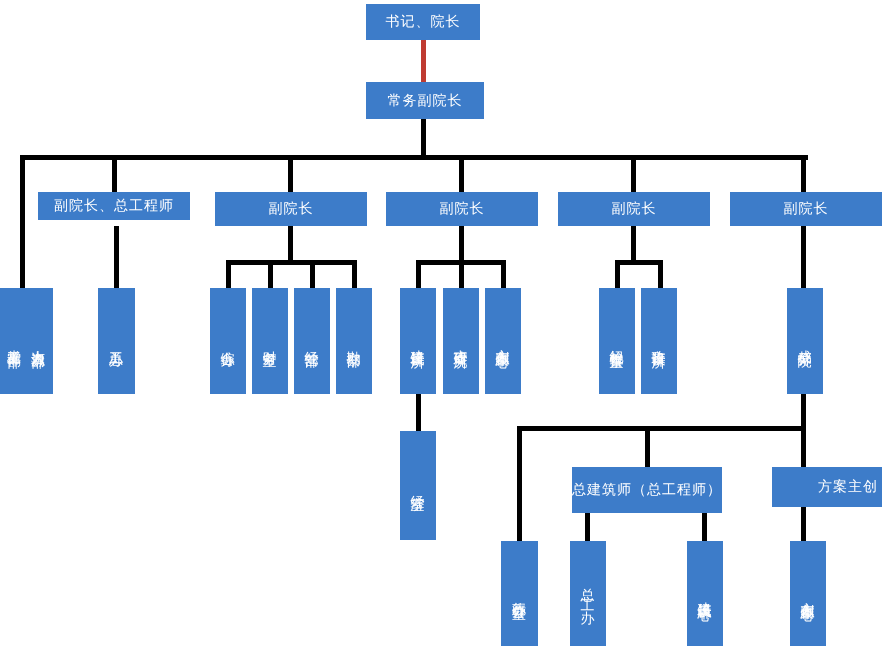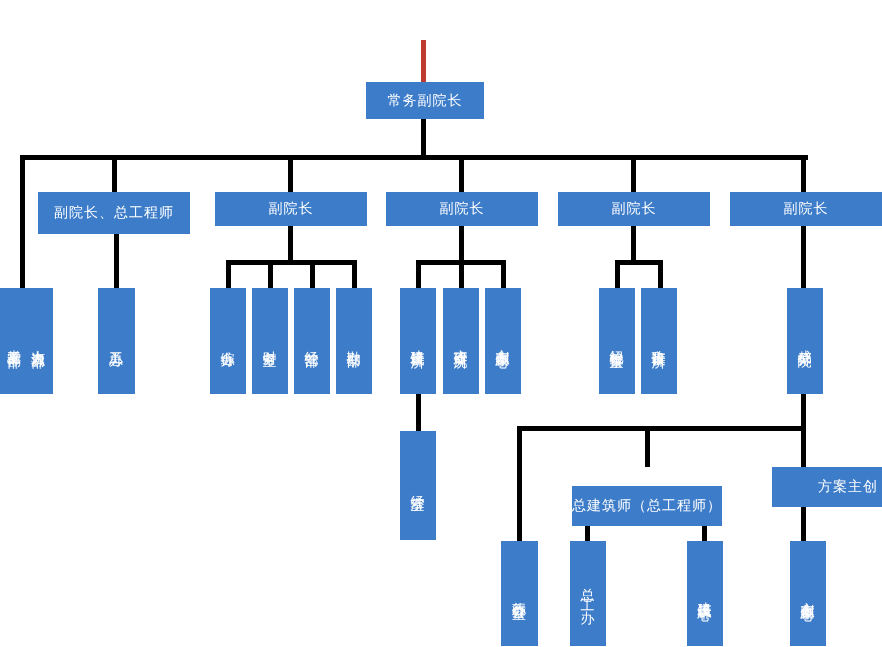--- a/index.html
+++ b/index.html
@@ -69,24 +69,25 @@
   <div class="line" style="left:517px;top:426px;width:289px;height:5px"></div>
   <div class="line" style="left:517px;top:426px;width:5px;height:115px"></div>
   <div class="line" style="left:645px;top:431px;width:5px;height:36px"></div>
   <div class="line" style="left:801px;top:431px;width:5px;height:36px"></div>
 
   <div class="line" style="left:585px;top:503px;width:5px;height:38px"></div>
   <div class="line" style="left:702px;top:503px;width:5px;height:38px"></div>
 
   <div class="line" style="left:801px;top:503px;width:5px;height:38px"></div>
 
+  <div class="node" style="left:366px;top:4px;width:114px;height:36px">书记、院长</div>
 
   <div class="node" style="left:366px;top:82px;width:118px;height:37px">常务副院长</div>
 
-  <div class="node" style="left:38px;top:192px;width:152px;height:42px">副院长、总工程师</div>
+  <div class="node" style="left:38px;top:192px;width:152px;height:28px">副院长、总工程师</div>
 
   <div class="node" style="left:215px;top:192px;width:152px;height:34px">副院长</div>
 
   <div class="node" style="left:386px;top:192px;width:152px;height:34px">副院长</div>
 
   <div class="node" style="left:558px;top:192px;width:152px;height:34px">副院长</div>
 
   <div class="node" style="left:730px;top:192px;width:152px;height:34px">副院长</div>
 
   <div class="node combo" style="left:0px;top:288px;width:53px;height:106px">
@@ -111,21 +112,21 @@
   <div class="node v" style="left:485px;top:288px;width:36px;height:106px">方案创作中心</div>
 
   <div class="node v" style="left:599px;top:288px;width:36px;height:106px">纪检督察室</div>
 
   <div class="node v" style="left:641px;top:288px;width:36px;height:106px">市政设计所</div>
 
   <div class="node v" style="left:787px;top:288px;width:36px;height:106px">成都分院</div>
 
   <div class="node v" style="left:400px;top:431px;width:36px;height:109px">经济室</div>
 
-  <div class="node" style="left:572px;top:486px;width:150px;height:40px">总建筑师（总工程师）</div>
+  <div class="node" style="left:572px;top:467px;width:150px;height:46px">总建筑师（总工程师）</div>
 
   <div class="node" style="left:772px;top:467px;width:152px;height:40px">方案主创</div>
 
   <div class="node v" style="left:501px;top:541px;width:37px;height:105px">行政办公室</div>
 
   <div class="node v spread" style="left:570px;top:541px;width:36px;height:105px">总工办</div>
 
   <div class="node v" style="left:687px;top:541px;width:36px;height:105px">建筑设计中心</div>
 
   <div class="node v" style="left:790px;top:541px;width:36px;height:105px">方案创作中心</div>

